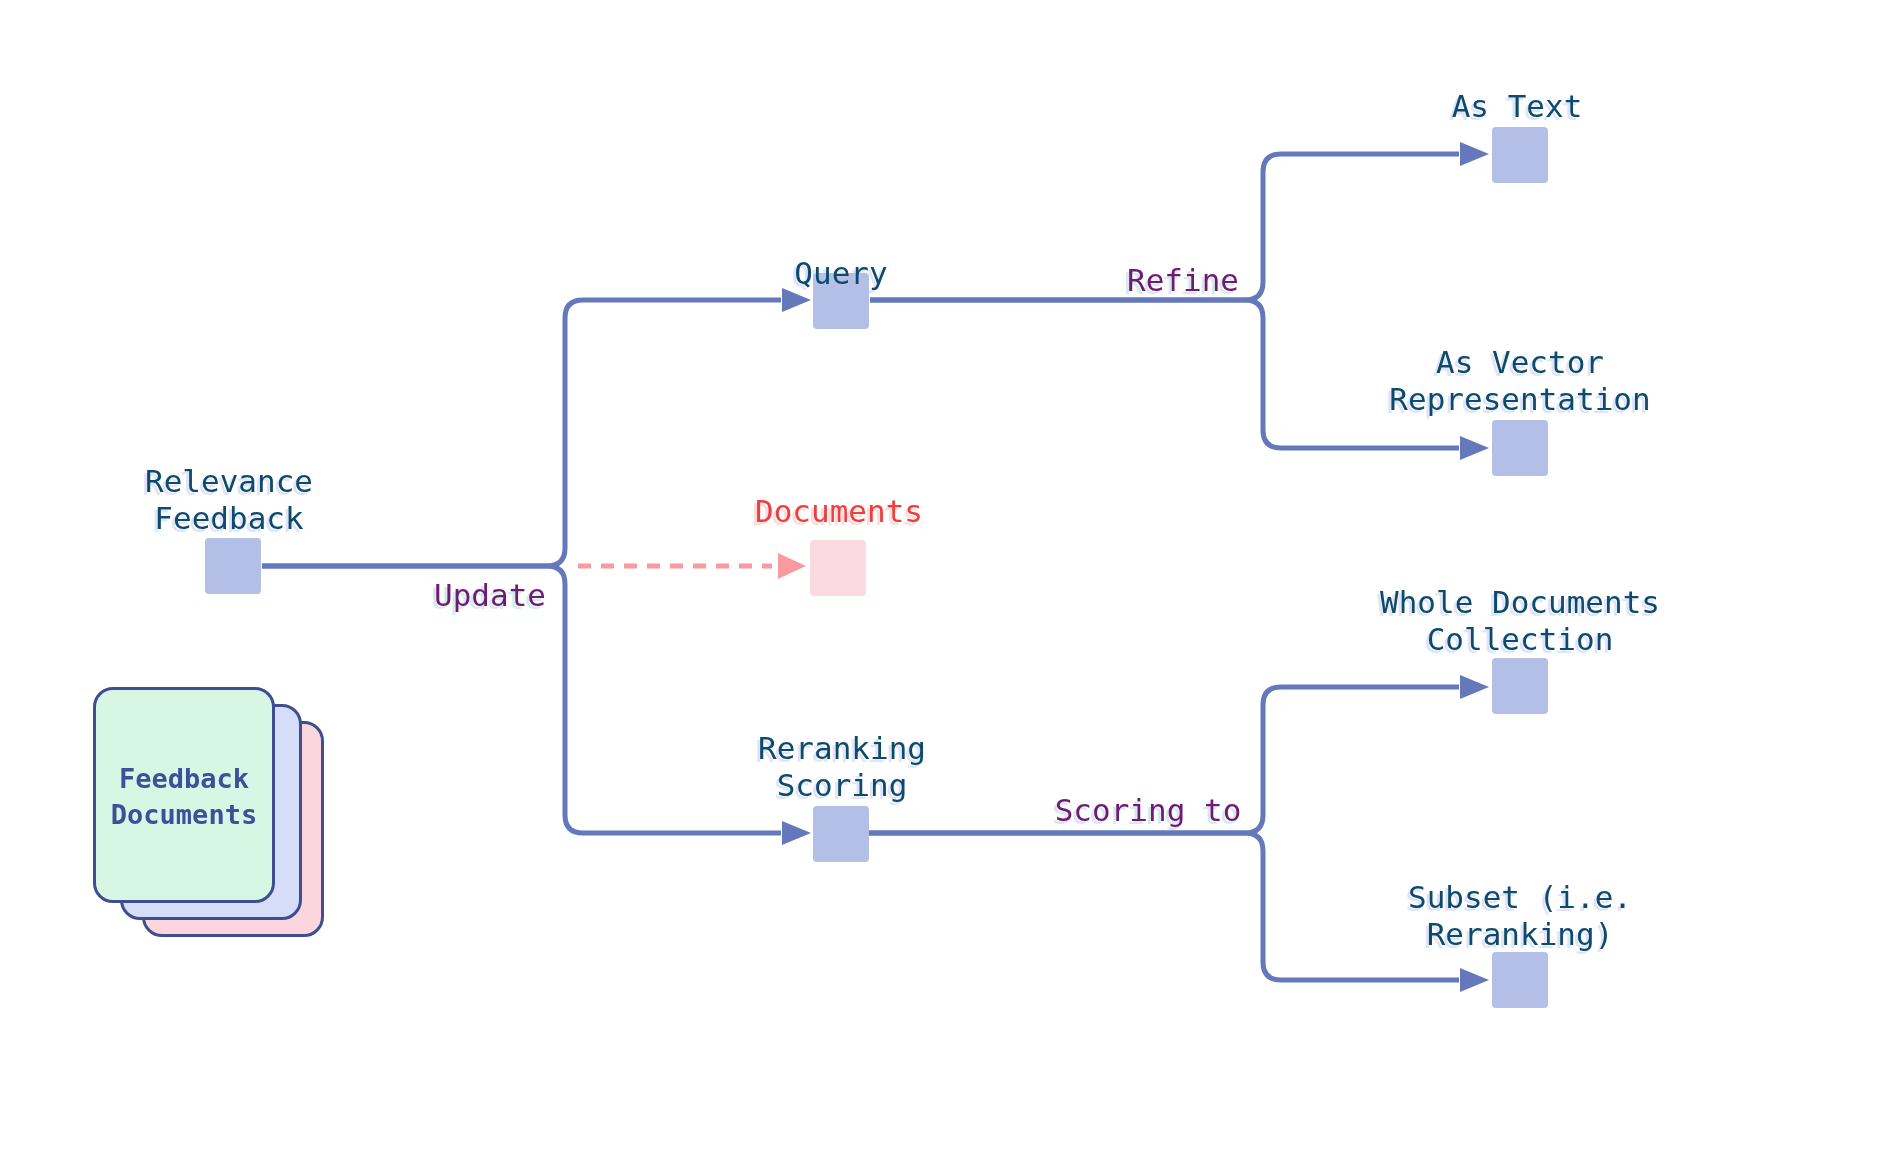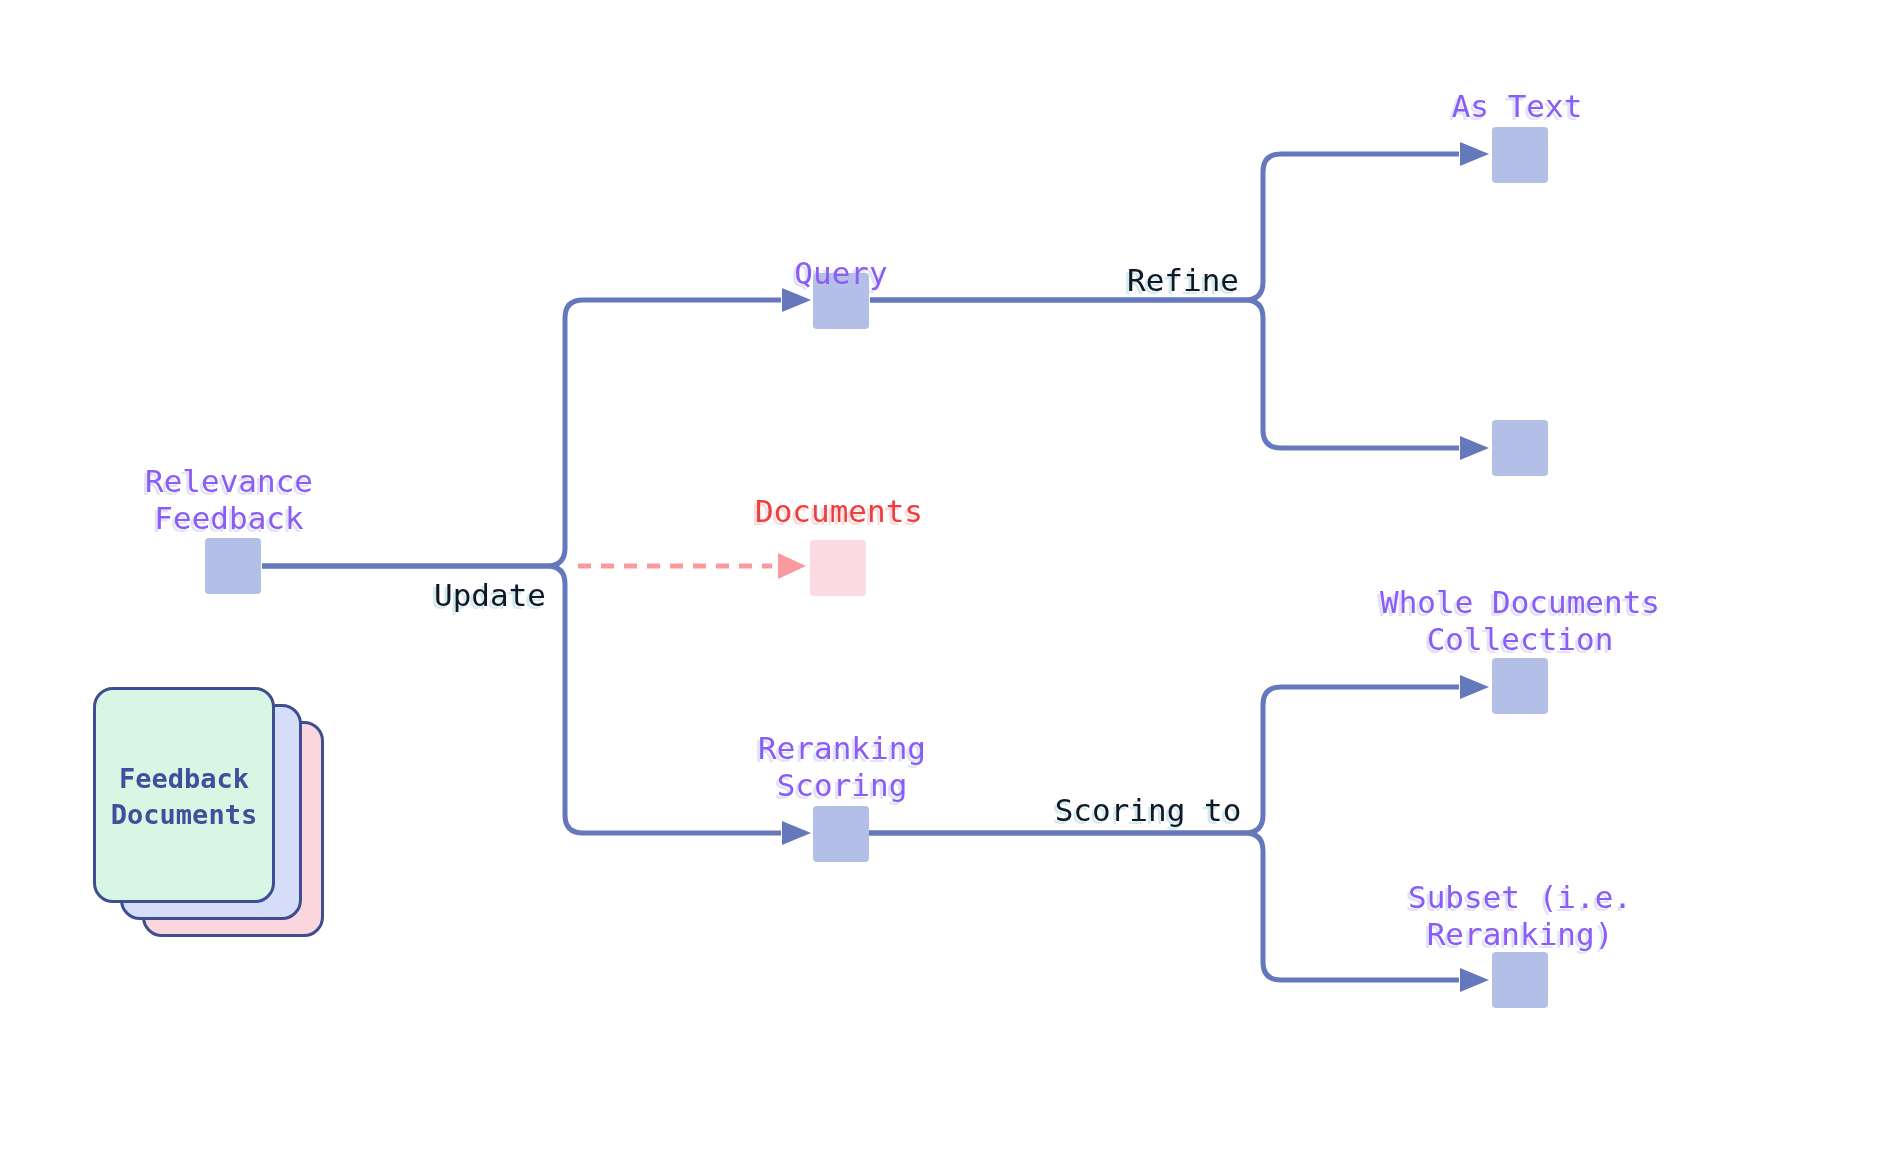--- a/index.html
+++ b/index.html
@@ -23,24 +23,24 @@
   .node.pink { background: #fbdbe1; }
 
   
   .lbl {
     position: absolute;
     transform: translateX(-50%);
     white-space: pre-line;
     text-align: center;
     font-size: 31px;
     line-height: 37px;
-    color: #8b5cf6;
+    color: #0c4a6e;
     text-shadow: -3px 3px 0 rgba(186,196,234,0.45);
   }
-  .lbl.teal { color: #0f172a; text-shadow: -3px 3px 0 rgba(11,148,136,0.18); padding-left: 16px; }
+  .lbl.teal { color: #701a75; text-shadow: -3px 3px 0 rgba(11,148,136,0.18); padding-left: 16px; }
   .lbl.red  { color: #ef3e3e; text-shadow: -3px 3px 0 rgba(239,62,62,0.18); }
 
   
   .card {
     position: absolute;
     width: 182px; height: 216px;
     border: 3px solid #3e4e91;
     border-radius: 20px;
     box-sizing: border-box;
   }
@@ -96,20 +96,22 @@
   <div class="node" style="left:1492px; top:658px;"></div>
   <div class="node" style="left:1492px; top:952px;"></div>
 
   <div class="lbl" style="left:229px; top:463px;">Relevance
 Feedback</div>
   <div class="lbl" style="left:841px; top:235px;margin-top:20px;">Query</div>
   <div class="lbl red" style="left:839px; top:493px;">Documents</div>
   <div class="lbl" style="left:842px; top:730px;">Reranking
 Scoring</div>
   <div class="lbl" style="left:1517px; top:88px;">As Text</div>
+  <div class="lbl" style="left:1520px; top:344px;">As Vector
+Representation</div>
   <div class="lbl" style="left:1520px; top:584px;">Whole Documents
 Collection</div>
   <div class="lbl" style="left:1520px; top:879px;">Subset (i.e.
 Reranking)</div>
 
   <div class="lbl teal" style="left:482px; top:534px;margin-top:43px;">Update</div>
   <div class="lbl teal" style="left:1175px; top:262px;">Refine</div>
   <div class="lbl teal" style="left:1140px; top:792px;">Scoring to</div>
 
   <div class="card cpink" style="left:142px; top:721px;"></div>

